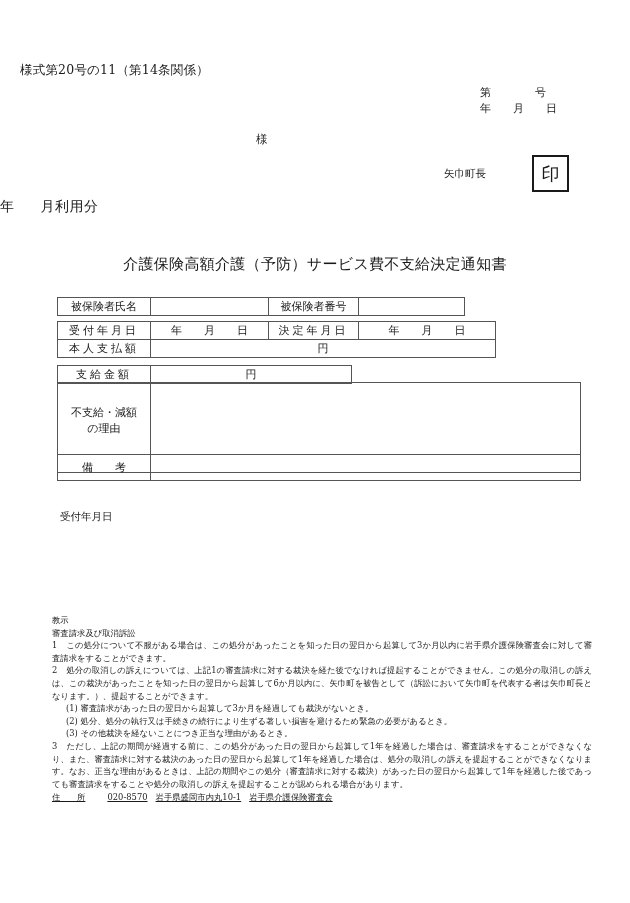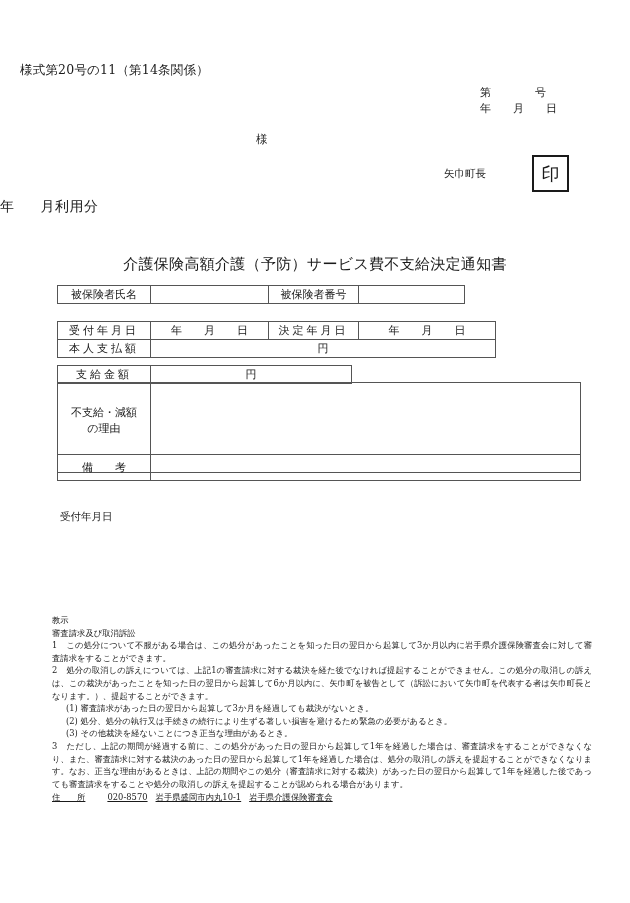--- a/index.html
+++ b/index.html
@@ -100,21 +100,21 @@
   }
   .ctr { text-align: center; }
   .spaced {
     letter-spacing: 3px;
     padding-left: 3px;
   }
   .ymd {
     letter-spacing: 0px;
   }
 
-  #tbl-a { left: 57px; top: 285px; width: 389px; }
+  #tbl-a { left: 57px; top: 297px; width: 389px; }
   #tbl-b { left: 57px; top: 321px; width: 420px; }
   #tbl-c { left: 57px; top: 365px; width: 286px; border-radius: 7px; }
   #tbl-d { left: 57px; top: 382px; width: 515px; }
   #tbl-e { left: 57px; top: 454px; width: 515px; }
 
   #tbl-d td { height: 67px; vertical-align: top; }
   #tbl-d td.reason-lbl {
     vertical-align: top;
     padding-top: 22px;
     line-height: 1.45;

